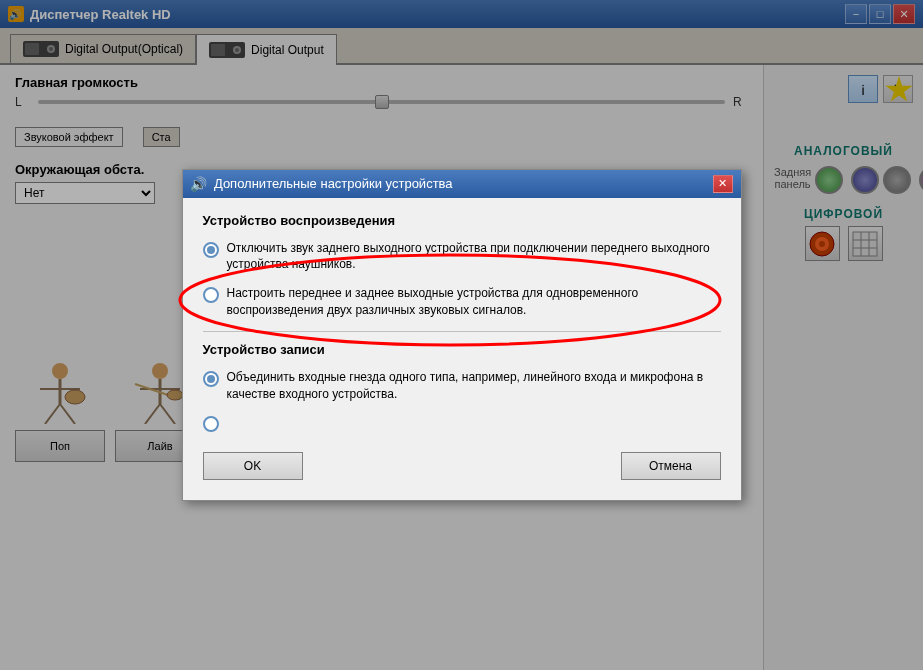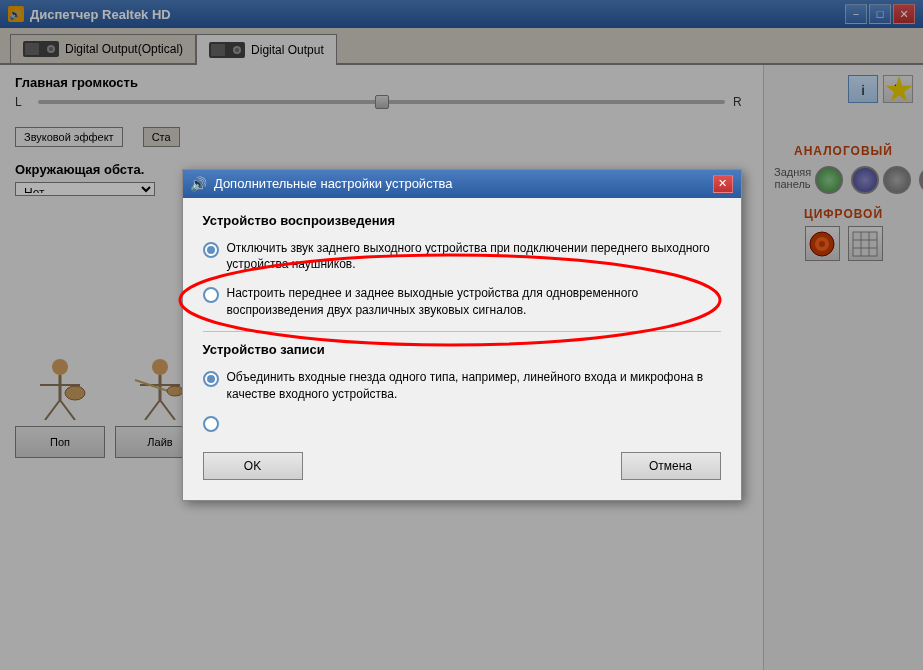--- a/index.html
+++ b/index.html
@@ -158,21 +158,21 @@
     }
     .effect-tab.active {
       background: #f0f0f0;
     }
 
     .env-section {
       margin-bottom: 10px;
     }
     .env-dropdown {
       width: 140px;
-      height: 14px;
+      height: 22px;
       background: white;
       border: 1px solid #808080;
       padding: 2px 4px;
       font-size: 12px;
     }
 
     .speaker-display {
       width: 100px;
       height: 100px;
       margin: 10px auto;
@@ -308,21 +308,21 @@
       font-size: 14px;
     }
     .right-icon-btn.active {
       background: linear-gradient(to bottom, #d0e8ff, #b0d0f0);
       border-color: #6090c0;
     }
 
     .section-title {
       font-size: 12px;
       font-weight: bold;
-      color: #c2410c;
+      color: #0f766e;
       text-align: center;
       letter-spacing: 1px;
     }
 
     .analog-section {
       display: flex;
       gap: 4px;
     }
     .panel-label {
       font-size: 11px;

